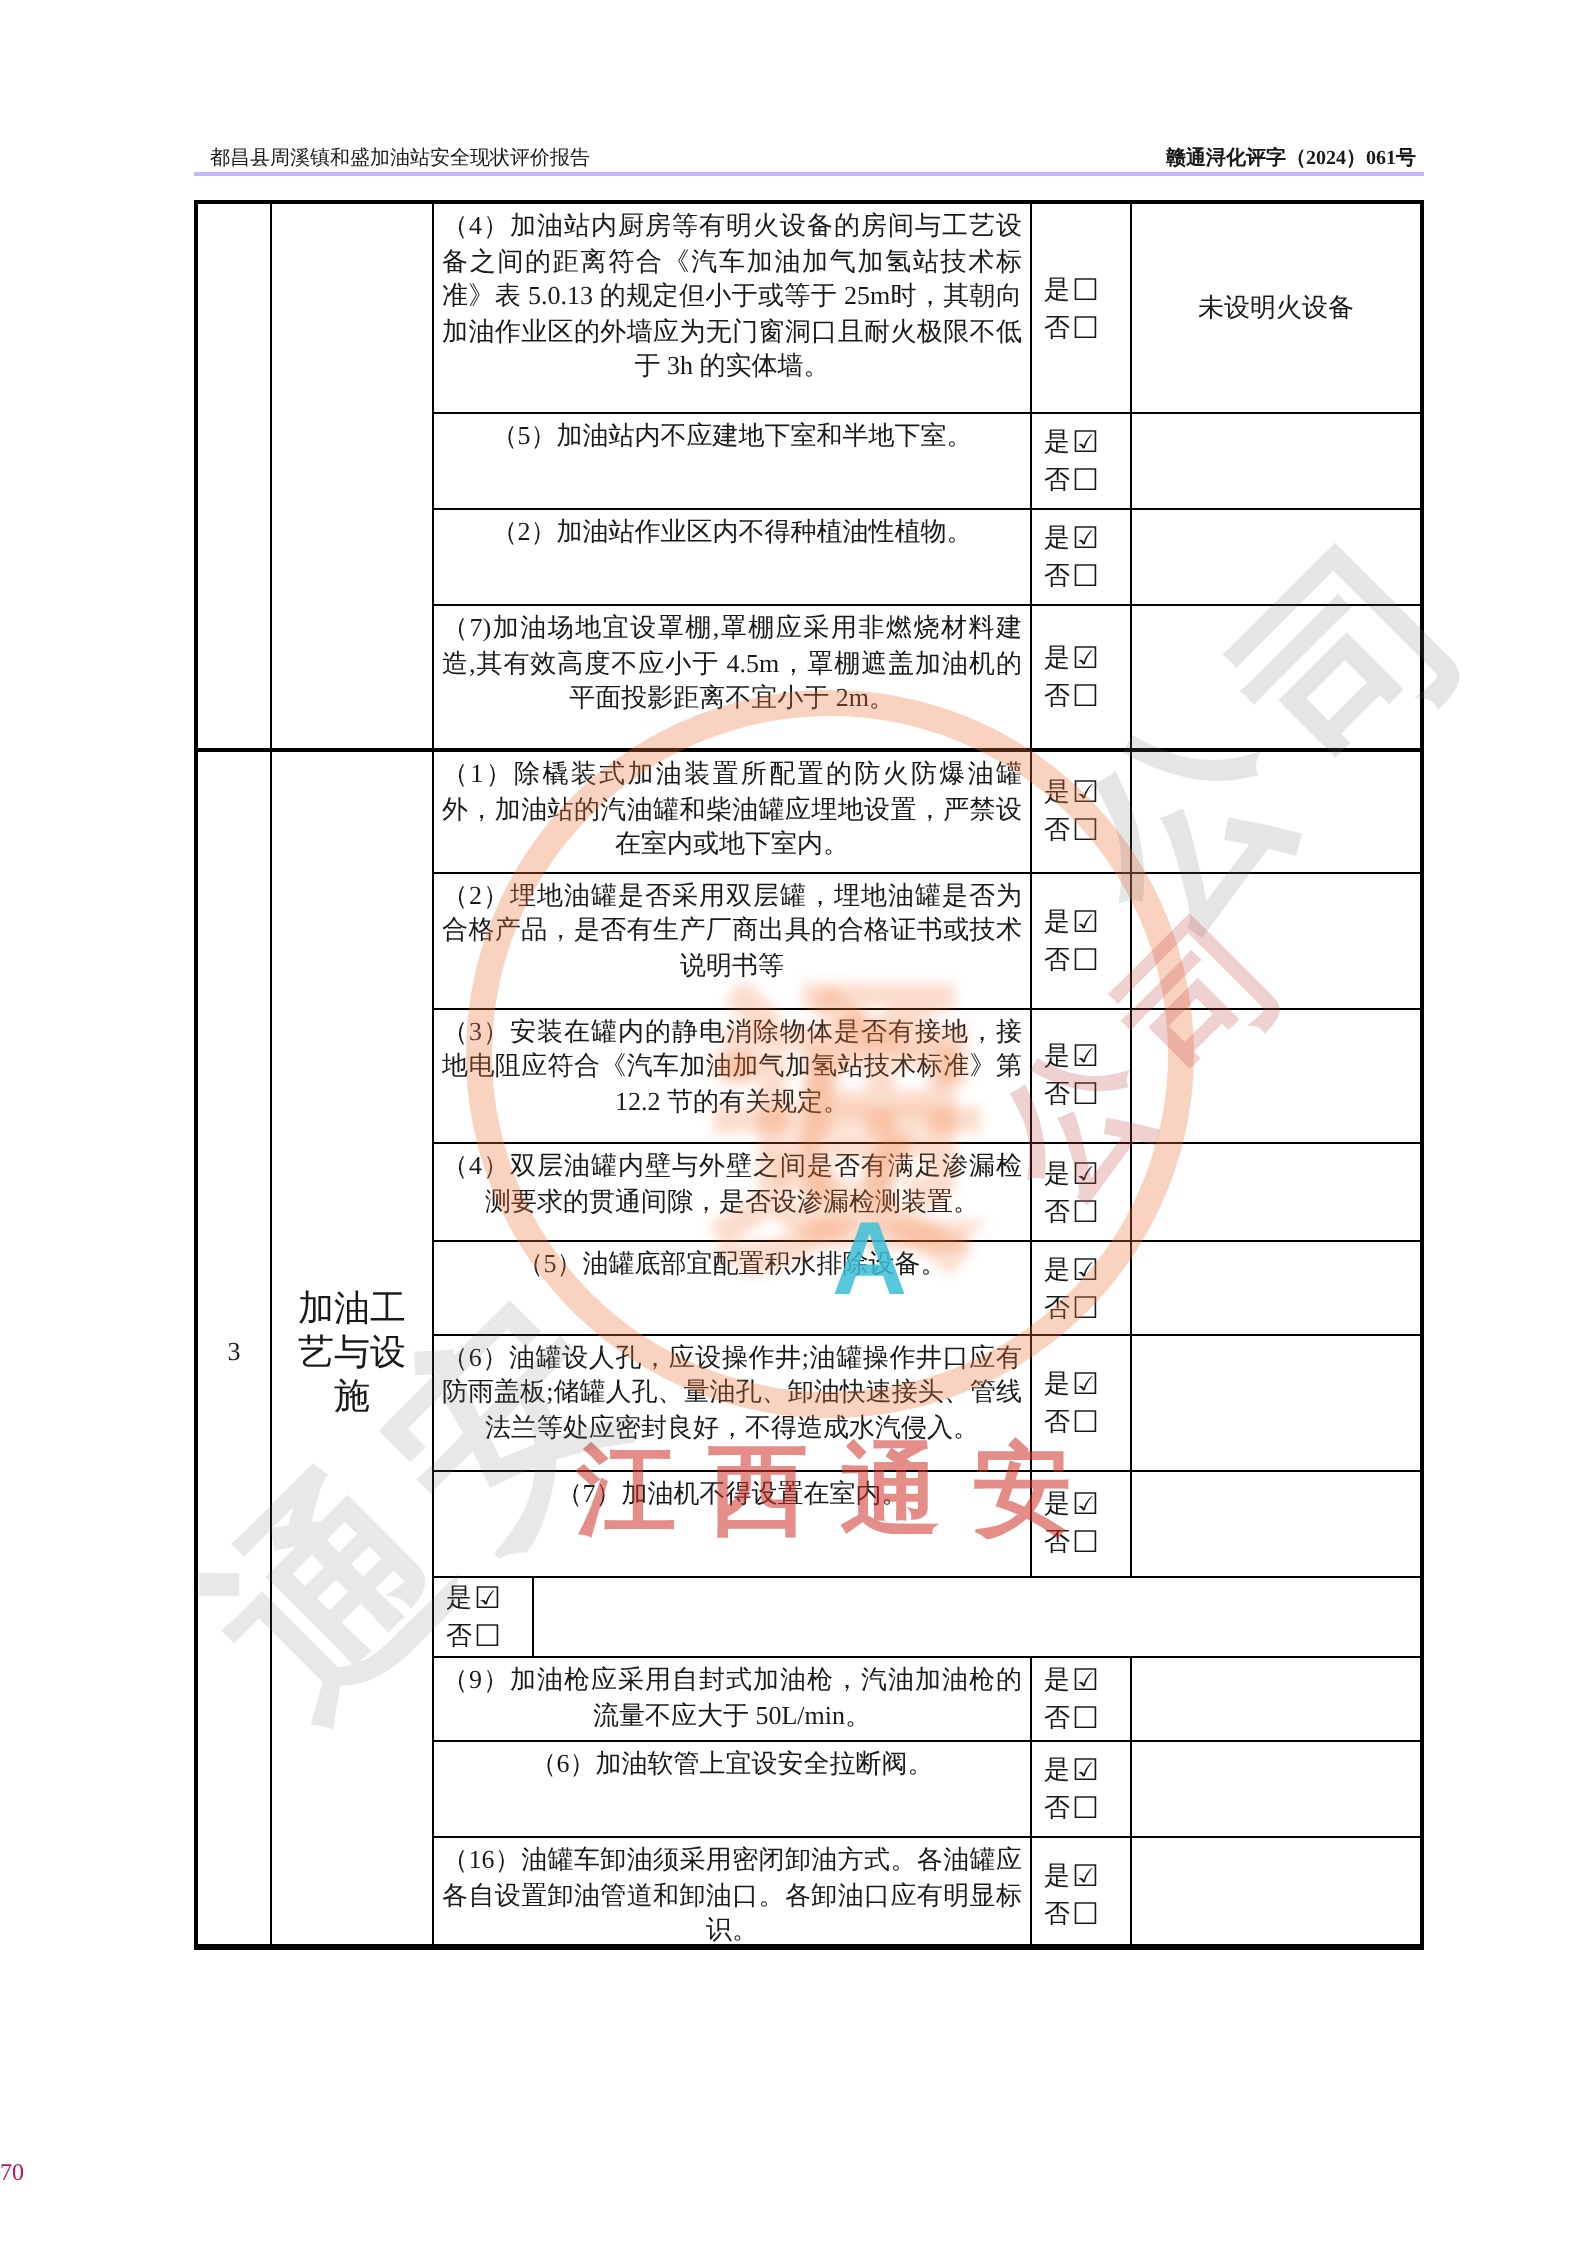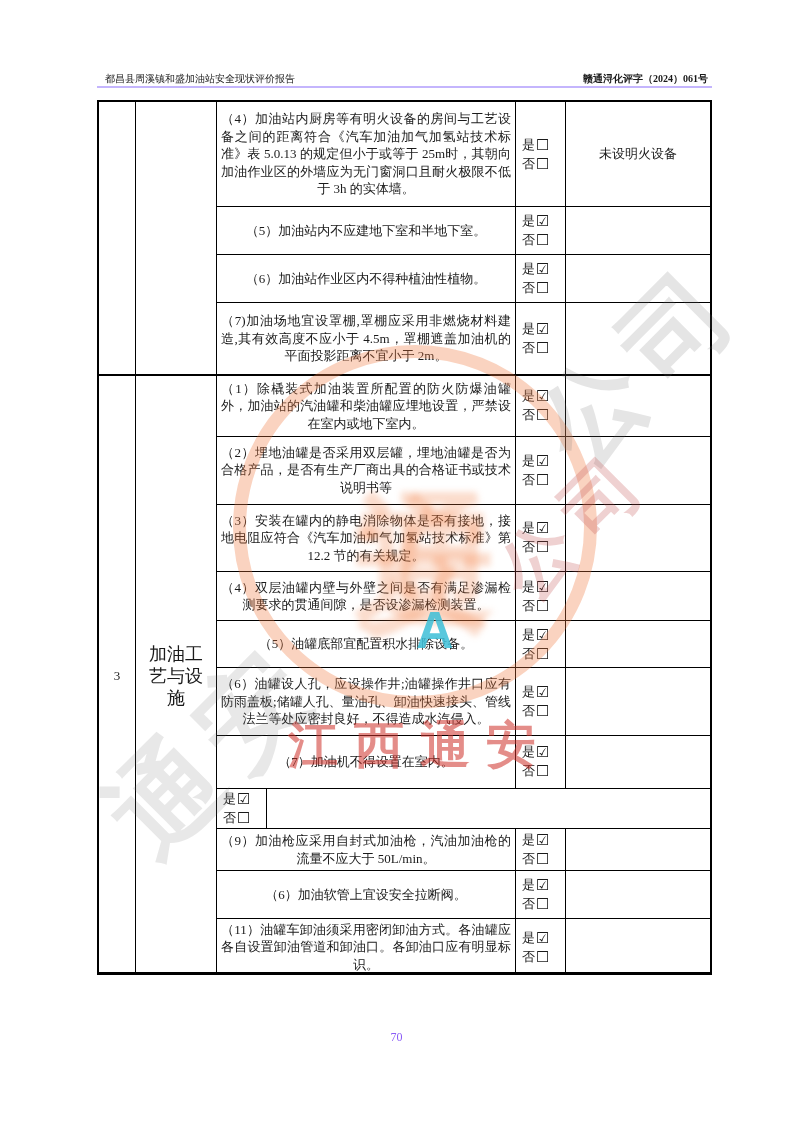--- a/index.html
+++ b/index.html
@@ -24,30 +24,30 @@
     font-size:13px; z-index:2;
   }
   .group { display:flex; }
   .group + .group { border-top:2px solid #000; }
   .g-seq { width:37px; border-right:1px solid #000; display:flex; align-items:center; justify-content:center; }
   .g-cat { width:81px; border-right:1px solid #000; display:flex; align-items:center; justify-content:center;
            text-align:center; padding:0 10px; font-size:18px; line-height:22px;}
   .rows { flex:1; display:flex; flex-direction:column; }
   .trow { display:flex; }
   .trow + .trow { border-top:1px solid #000; }
-  .c-content { width:299px; border-right:1px solid #000; display:flex; align-items:center; padding:2px 4px; }
+  .c-content { width:299px; border-right:1px solid #000; display:flex; padding:2px 4px; }
   .c-content .ctext { width:100%; text-align:justify; text-align-last:center; line-height:17.5px; font-size:13px; }
   .c-yesno { width:50px; border-right:1px solid #000; display:flex; flex-direction:column;
              justify-content:center; gap:5px; padding-left:6px; font-size:13px; }
   .yn-line { display:flex; align-items:center; line-height:14px; }
   .yn-line .box { font-family:"DejaVu Sans",sans-serif; font-size:15px; margin-left:1px; }
   .c-remark { flex:1; display:flex; align-items:center; justify-content:center; text-align:right; font-size:13px; padding:2px; }
 
   
-  #page-number { position:absolute; top:1030px; left:0; width:100%; text-align:center; font-size:12px; color:#8b5cf6; }
+  #page-number { position:absolute; top:1079px; left:0; width:100%; text-align:left; font-size:12px; color:#be185d; }
 
   
   .wm { position:absolute; pointer-events:none; z-index:5; }
   #seal-ring {
     left:233px; top:345px; width:364px; height:364px; border-radius:50%;
     border:13px solid rgba(238,118,58,0.32);
   }
   #seal-center-glyphs {
     left:345px; top:372px; width:155px; height:320px;
     writing-mode:vertical-rl; font-size:142px; line-height:150px; font-weight:bold;
@@ -115,21 +115,21 @@
             <div class="yn-line">
                 <span>否</span>
                 <span class="box">☐</span>
               </div>
           </div>
           <div class="c-remark"></div>
         </div>
 
         <div class="trow" style="height:48px">
           <div class="c-content">
-              <div class="ctext">（6）加油站作业区内不得种植油性植物。</div>
+              <div class="ctext">（2）加油站作业区内不得种植油性植物。</div>
             </div>
           <div class="c-yesno">
             <div class="yn-line">
                 <span>是</span>
                 <span class="box">☑</span>
               </div>
             <div class="yn-line">
                 <span>否</span>
                 <span class="box">☐</span>
               </div>
@@ -324,21 +324,21 @@
             <div class="yn-line">
                 <span>否</span>
                 <span class="box">☐</span>
               </div>
           </div>
           <div class="c-remark"></div>
         </div>
 
         <div class="trow" style="height:57px">
           <div class="c-content">
-              <div class="ctext">（11）油罐车卸油须采用密闭卸油方式。各油罐应各自设置卸油管道和卸油口。各卸油口应有明显标识。</div>
+              <div class="ctext">（16）油罐车卸油须采用密闭卸油方式。各油罐应各自设置卸油管道和卸油口。各卸油口应有明显标识。</div>
             </div>
           <div class="c-yesno">
             <div class="yn-line">
                 <span>是</span>
                 <span class="box">☑</span>
               </div>
             <div class="yn-line">
                 <span>否</span>
                 <span class="box">☐</span>
               </div>

